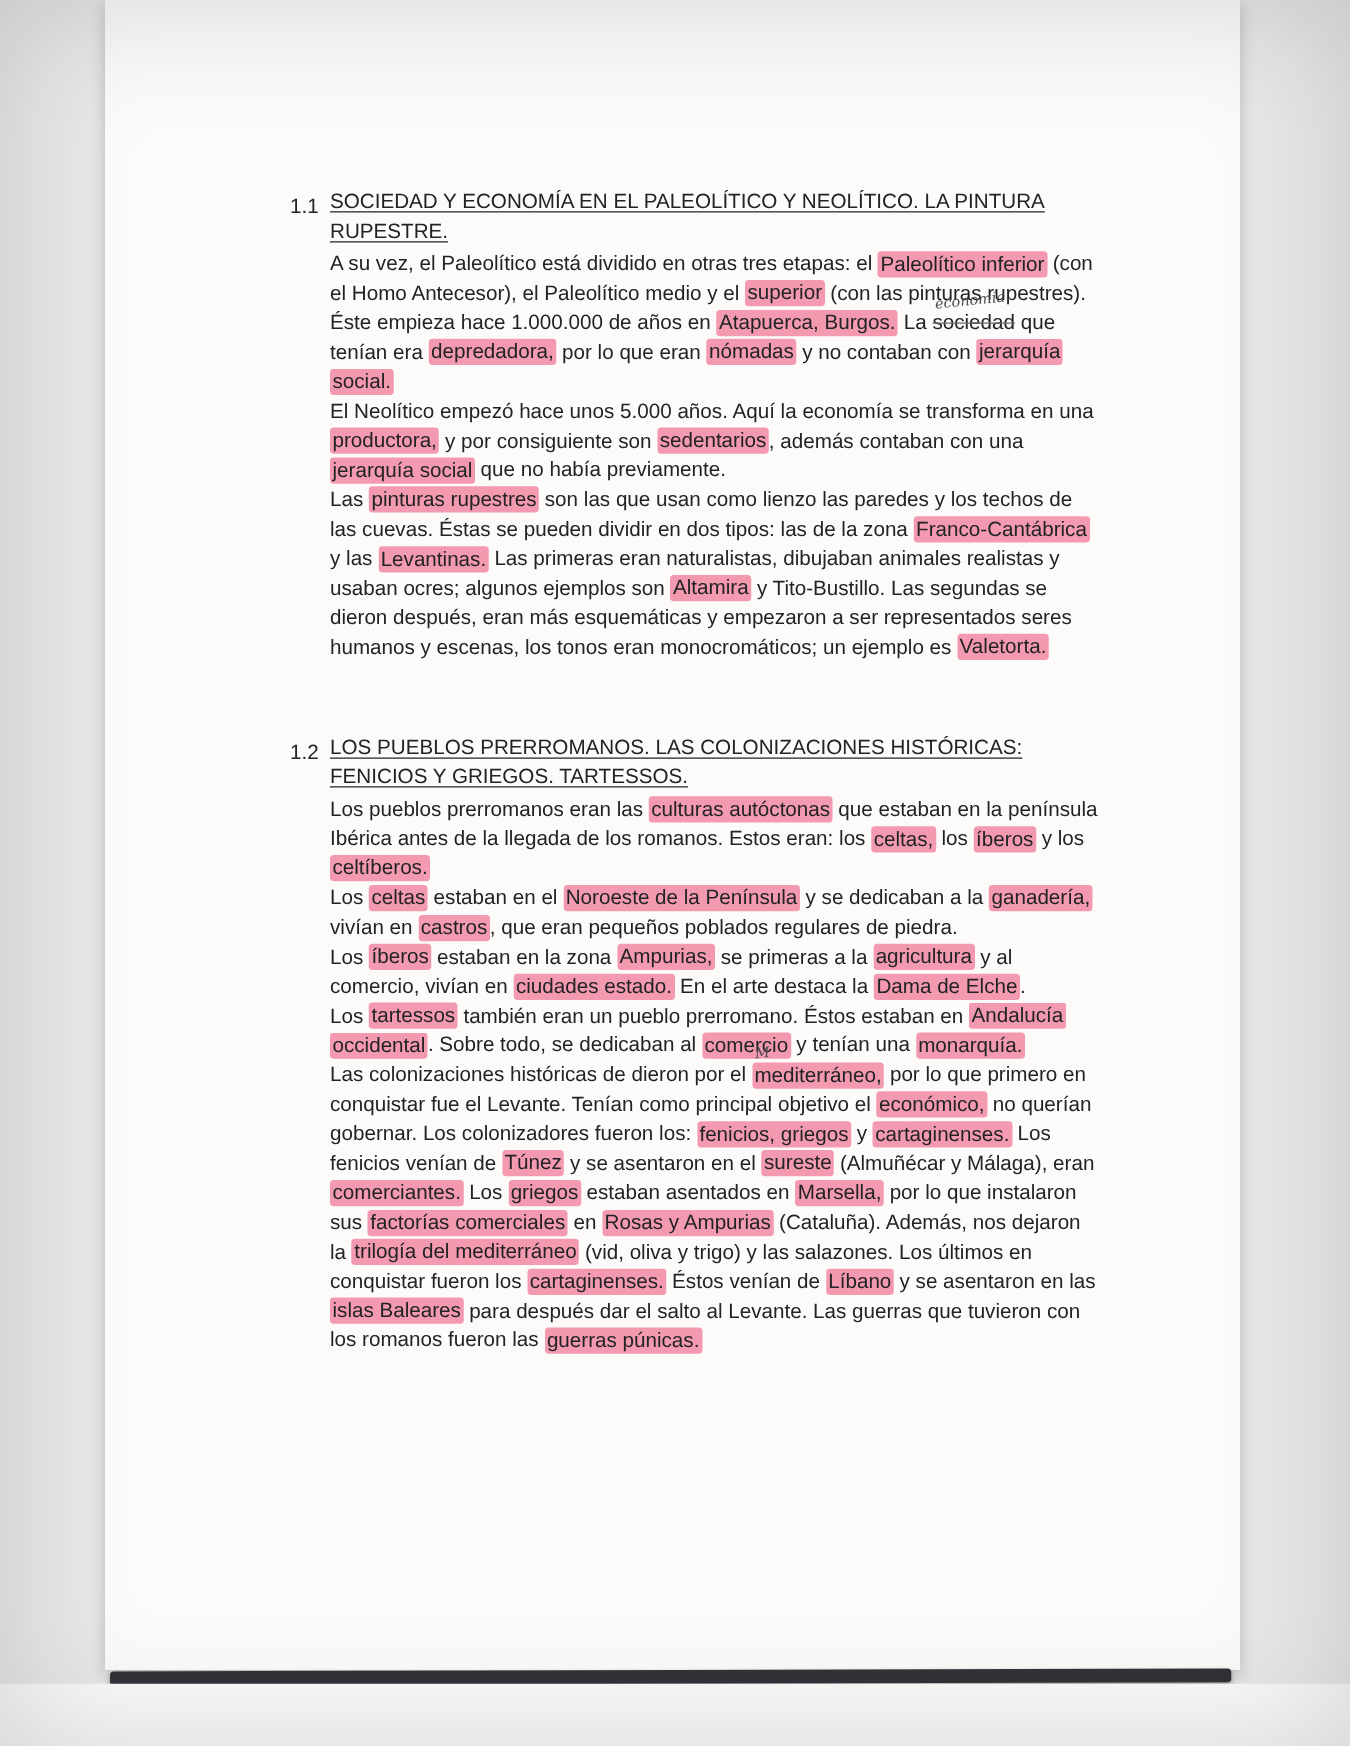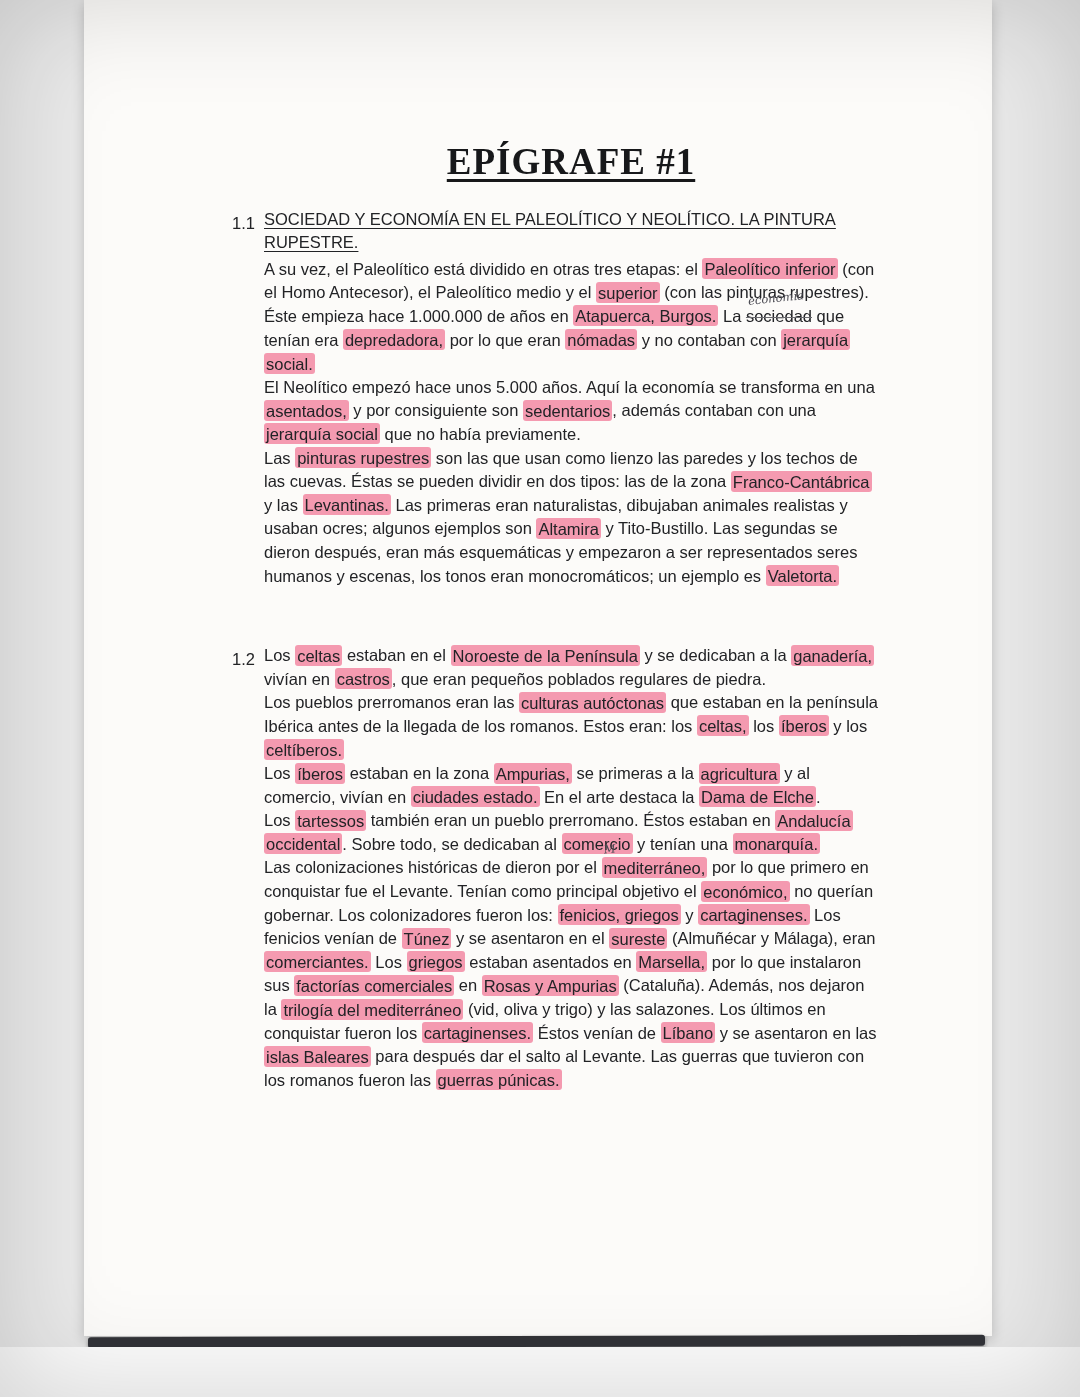--- a/index.html
+++ b/index.html
@@ -59,32 +59,31 @@
     font-family:"DejaVu Serif",serif;font-style:italic;
     font-size:11.5px;color:#4a4a52;transform:rotate(-6deg);white-space:nowrap;
   }
 </style>
 </head>
 <body>
 
 <div class="photo">
   <div class="paper">
     <div class="content">
-      <h1 class="title">EPÍGRAFE #1</h1>
       <div id="sections">
           <section class="sec">
             <div class="sec-head"><span class="sec-num">1.1</span><span class="sec-title">SOCIEDAD Y ECONOMÍA EN EL PALEOLÍTICO Y NEOLÍTICO. LA PINTURA RUPESTRE.</span></div>
             <p class="para"><span>A su vez, el Paleolítico está dividido en otras tres etapas: el </span><span class="hl">Paleolítico inferior</span><span> (con el Homo Antecesor), el Paleolítico medio y el </span><span class="hl">superior</span><span> (con las pinturas rupestres). Éste empieza hace 1.000.000 de años en </span><span class="hl">Atapuerca, Burgos.</span><span> La </span><span class="noted"><span class="note">economía</span><span class="strike">sociedad</span></span><span> que tenían era </span><span class="hl">depredadora,</span><span> por lo que eran </span><span class="hl">nómadas</span><span> y no contaban con </span><span class="hl">jerarquía social.</span></p>
-            <p class="para"><span>El Neolítico empezó hace unos 5.000 años. Aquí la economía se transforma en una </span><span class="hl">asentados,</span><span> y por consiguiente son </span><span class="hl">sedentarios</span><span>, además contaban con una </span><span class="hl">jerarquía social</span><span> que no había previamente.</span></p>
+            <p class="para"><span>El Neolítico empezó hace unos 5.000 años. Aquí la economía se transforma en una </span><span class="hl">productora,</span><span> y por consiguiente son </span><span class="hl">sedentarios</span><span>, además contaban con una </span><span class="hl">jerarquía social</span><span> que no había previamente.</span></p>
             <p class="para"><span>Las </span><span class="hl">pinturas rupestres</span><span> son las que usan como lienzo las paredes y los techos de las cuevas. Éstas se pueden dividir en dos tipos: las de la zona </span><span class="hl">Franco-Cantábrica</span><span> y las </span><span class="hl">Levantinas.</span><span> Las primeras eran naturalistas, dibujaban animales realistas y usaban ocres; algunos ejemplos son </span><span class="hl">Altamira</span><span> y Tito-Bustillo. Las segundas se dieron después, eran más esquemáticas y empezaron a ser representados seres humanos y escenas, los tonos eran monocromáticos; un ejemplo es </span><span class="hl">Valetorta.</span></p>
           </section>
           <section class="sec">
-            <div class="sec-head"><span class="sec-num">1.2</span></div>
+            <div class="sec-head"><span class="sec-num">1.2</span><span class="sec-title">LOS PUEBLOS PRERROMANOS. LAS COLONIZACIONES HISTÓRICAS: FENICIOS Y GRIEGOS. TARTESSOS.</span></div>
+            <p class="para"><span>Los pueblos prerromanos eran las </span><span class="hl">culturas autóctonas</span><span> que estaban en la península Ibérica antes de la llegada de los romanos. Estos eran: los </span><span class="hl">celtas,</span><span> los </span><span class="hl">íberos</span><span> y los </span><span class="hl">celtíberos.</span></p>
             <p class="para"><span>Los </span><span class="hl">celtas</span><span> estaban en el </span><span class="hl">Noroeste de la Península</span><span> y se dedicaban a la </span><span class="hl">ganadería,</span><span> vivían en </span><span class="hl">castros</span><span>, que eran pequeños poblados regulares de piedra.</span></p>
-            <p class="para"><span>Los pueblos prerromanos eran las </span><span class="hl">culturas autóctonas</span><span> que estaban en la península Ibérica antes de la llegada de los romanos. Estos eran: los </span><span class="hl">celtas,</span><span> los </span><span class="hl">íberos</span><span> y los </span><span class="hl">celtíberos.</span></p>
             <p class="para"><span>Los </span><span class="hl">íberos</span><span> estaban en la zona </span><span class="hl">Ampurias,</span><span> se primeras a la </span><span class="hl">agricultura</span><span> y al comercio, vivían en </span><span class="hl">ciudades estado.</span><span> En el arte destaca la </span><span class="hl">Dama de Elche</span><span>.</span></p>
             <p class="para"><span>Los </span><span class="hl">tartessos</span><span> también eran un pueblo prerromano. Éstos estaban en </span><span class="hl">Andalucía occidental</span><span>. Sobre todo, se dedicaban al </span><span class="hl">comercio</span><span> y tenían una </span><span class="hl">monarquía.</span></p>
             <p class="para"><span>Las colonizaciones históricas de dieron por el </span><span class="noted"><span class="note">M</span><span class="hl">mediterráneo,</span></span><span> por lo que primero en conquistar fue el Levante. Tenían como principal objetivo el </span><span class="hl">económico,</span><span> no querían gobernar. Los colonizadores fueron los: </span><span class="hl">fenicios, griegos</span><span> y </span><span class="hl">cartaginenses.</span><span> Los fenicios venían de </span><span class="hl">Túnez</span><span> y se asentaron en el </span><span class="hl">sureste</span><span> (Almuñécar y Málaga), eran </span><span class="hl">comerciantes.</span><span> Los </span><span class="hl">griegos</span><span> estaban asentados en </span><span class="hl">Marsella,</span><span> por lo que instalaron sus </span><span class="hl">factorías comerciales</span><span> en </span><span class="hl">Rosas y Ampurias</span><span> (Cataluña). Además, nos dejaron la </span><span class="hl">trilogía del mediterráneo</span><span> (vid, oliva y trigo) y las salazones. Los últimos en conquistar fueron los </span><span class="hl">cartaginenses.</span><span> Éstos venían de </span><span class="hl">Líbano</span><span> y se asentaron en las </span><span class="hl">islas Baleares</span><span> para después dar el salto al Levante. Las guerras que tuvieron con los romanos fueron las </span><span class="hl">guerras púnicas.</span></p>
           </section>
         </div>
     </div>
   </div>
   <div class="desk-edge"></div>
   <div class="bottom-strip"></div>
 </div>

